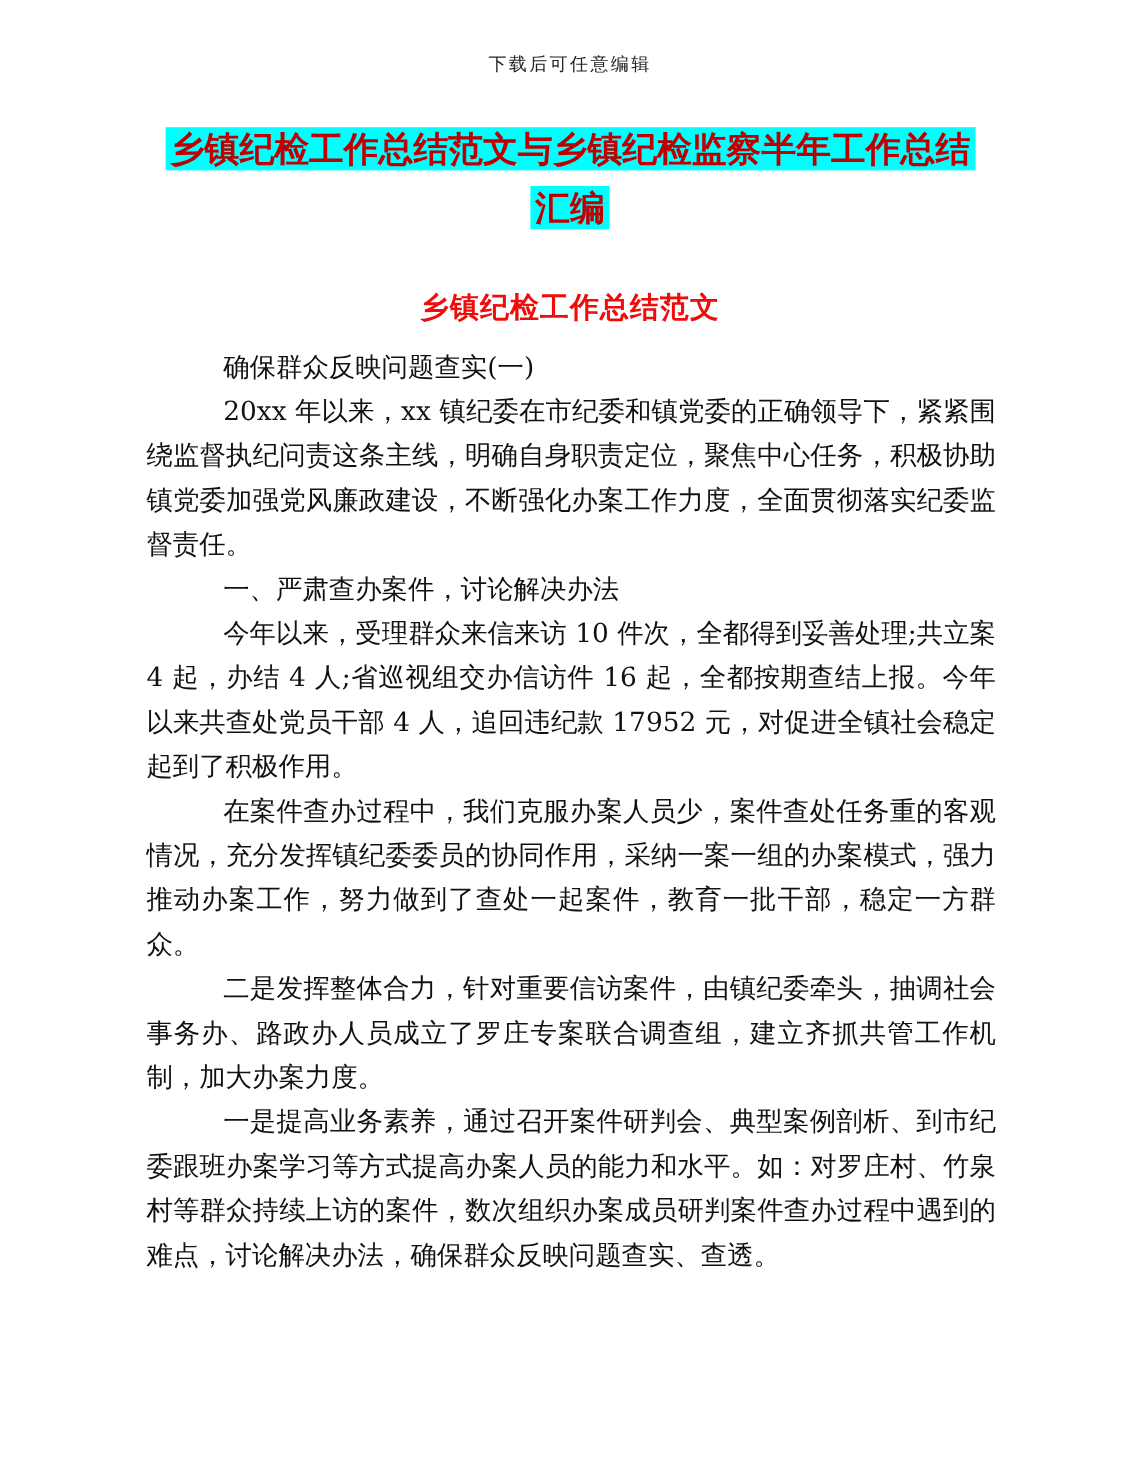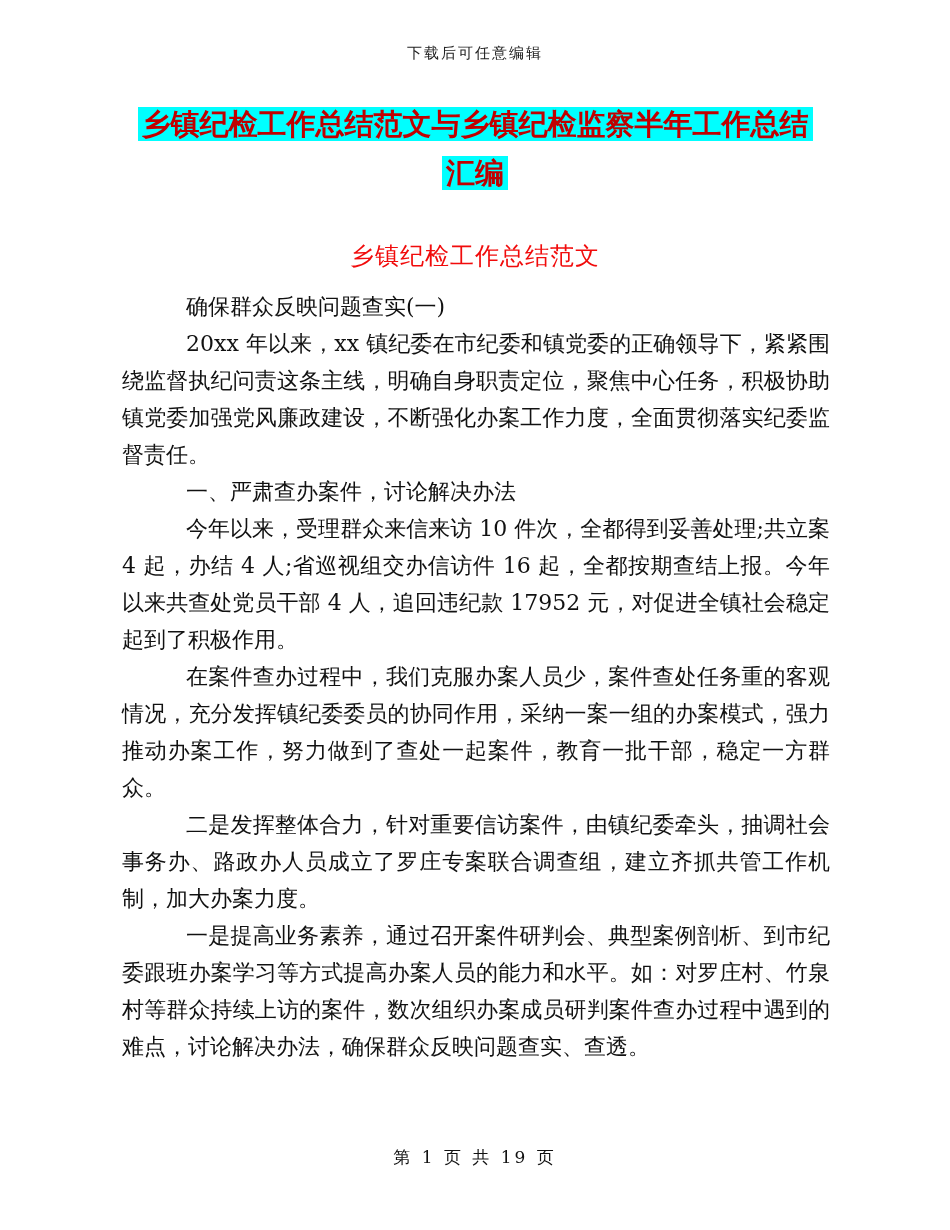--- a/index.html
+++ b/index.html
@@ -38,32 +38,31 @@
     font-weight: bold;
     color: #c00000;
   }
   .title-line {
     text-align: center;
     line-height: 49px;
   }
   .hl {
     background: #00ffff;
     padding: 1px 4px;
-    font-family: Liberation Serif, serif;
   }
   
   .section-title {
     position: absolute;
     top: 240px;
     left: 0;
     width: 100%;
     margin: 0;
     text-align: center;
     font-size: 24px;
-    font-weight: normal;
+    font-weight: bold;
     color: #f10b0b;
     letter-spacing: 1px;
   }
   
   .body-text {
     position: absolute;
     top: 288px;
     left: 122px;
     width: 708px;
     font-size: 22px;
@@ -109,15 +108,14 @@
   <div class="body-text">
     <p>确保群众反映问题查实(一)</p>
     <p>20xx 年以来，xx 镇纪委在市纪委和镇党委的正确领导下，紧紧围绕监督执纪问责这条主线，明确自身职责定位，聚焦中心任务，积极协助镇党委加强党风廉政建设，不断强化办案工作力度，全面贯彻落实纪委监督责任。</p>
     <p>一、严肃查办案件，讨论解决办法</p>
     <p>今年以来，受理群众来信来访 10 件次，全都得到妥善处理;共立案 4 起，办结 4 人;省巡视组交办信访件 16 起，全都按期查结上报。今年以来共查处党员干部 4 人，追回违纪款 17952 元，对促进全镇社会稳定起到了积极作用。</p>
     <p>在案件查办过程中，我们克服办案人员少，案件查处任务重的客观情况，充分发挥镇纪委委员的协同作用，采纳一案一组的办案模式，强力推动办案工作，努力做到了查处一起案件，教育一批干部，稳定一方群众。</p>
     <p>二是发挥整体合力，针对重要信访案件，由镇纪委牵头，抽调社会事务办、路政办人员成立了罗庄专案联合调查组，建立齐抓共管工作机制，加大办案力度。</p>
     <p>一是提高业务素养，通过召开案件研判会、典型案例剖析、到市纪委跟班办案学习等方式提高办案人员的能力和水平。如：对罗庄村、竹泉村等群众持续上访的案件，数次组织办案成员研判案件查办过程中遇到的难点，讨论解决办法，确保群众反映问题查实、查透。</p>
   </div>
 
-  <div class="page-footer">第 1 页 共 19 页</div>
 
 </div>
 
 </body></html>

